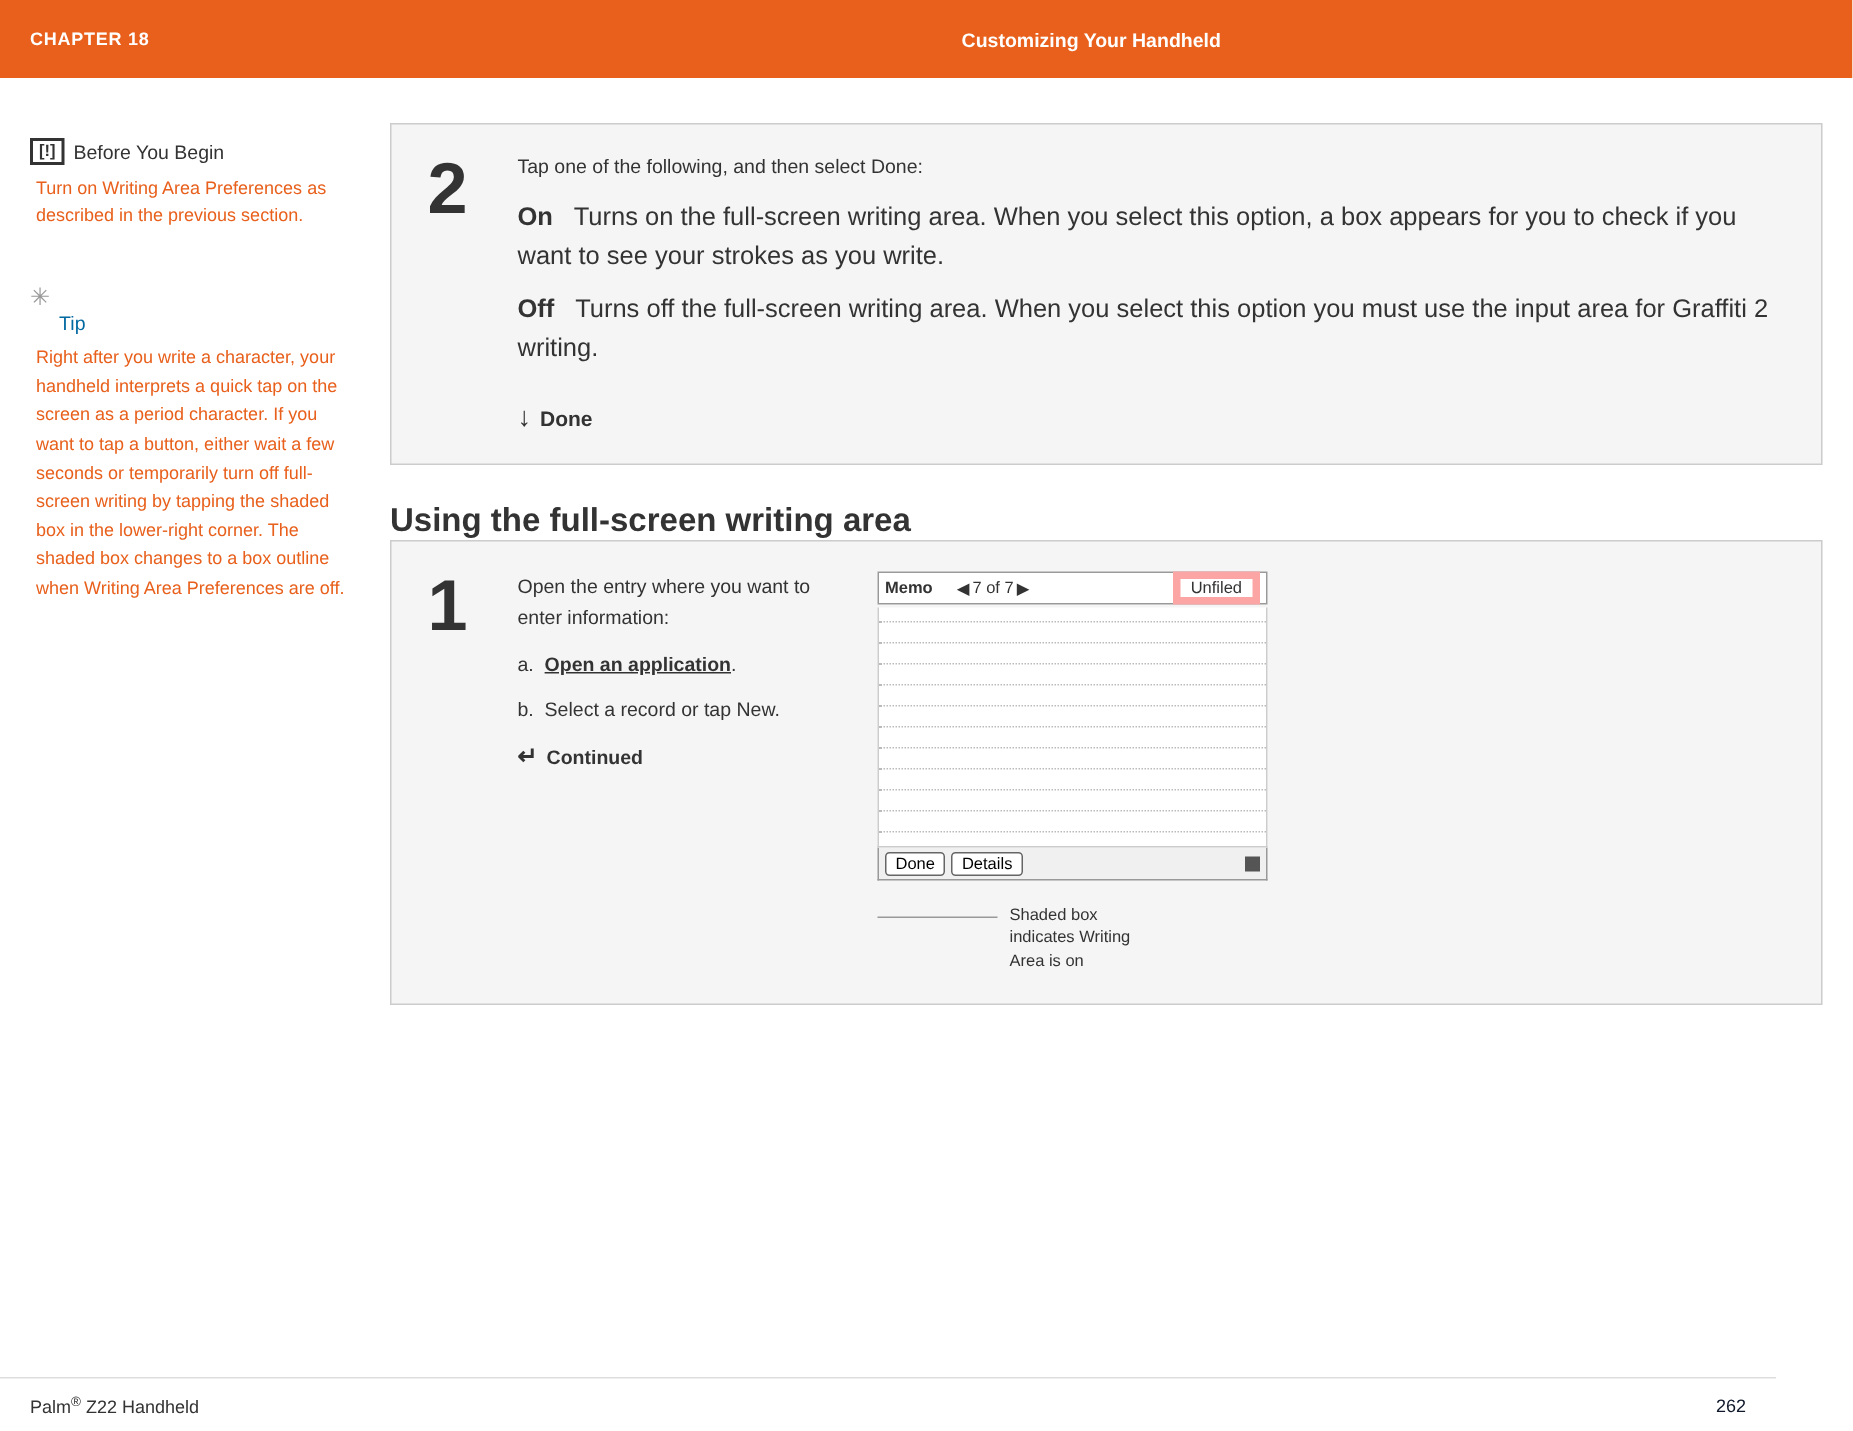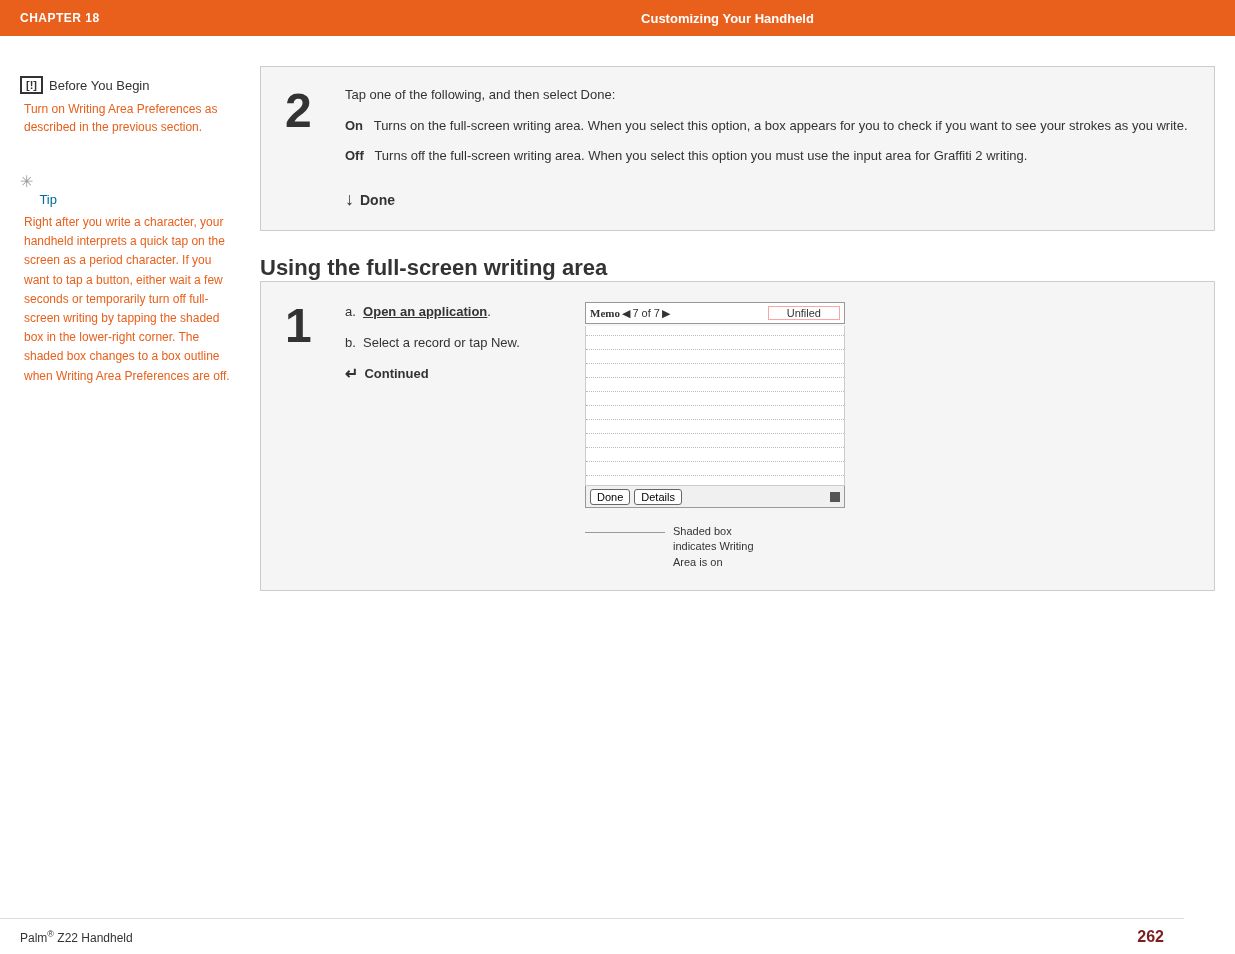--- a/index.html
+++ b/index.html
@@ -8,21 +8,21 @@
       font-size: 13px;
       background: #fff;
       color: #333;
       width: 1235px;
       min-height: 954px;
     }
 
     
     .header-bar {
       background: #e8601c;
-      height: 36px;
+      height: 52px;
       display: flex;
       align-items: center;
       padding: 0 20px;
     }
     .header-chapter {
       color: #fff;
       font-weight: bold;
       font-size: 12px;
       letter-spacing: 0.5px;
       flex: 0 0 220px;
@@ -133,21 +133,21 @@
     }
 
     .step-intro {
       font-size: 13px;
       color: #333;
       margin-bottom: 14px;
     }
 
     .step-option {
       margin-bottom: 10px;
-      font-size: 13px;
+      font-size: 17px;
       line-height: 1.5;
     }
     .step-option .opt-label {
       font-weight: bold;
     }
 
     .done-btn {
       display: inline-flex;
       align-items: center;
       gap: 6px;
@@ -230,31 +230,30 @@
 
     .memo-nav {
       display: flex;
       align-items: center;
       gap: 2px;
       font-size: 11px;
     }
     .memo-label {
       font-weight: bold;
       font-size: 11px;
-      margin-right: 2px;
-      font-family: Liberation Serif, serif;
+      margin-right: 16px;
     }
     .memo-page {
       font-size: 11px;
     }
     .memo-unfiled {
       margin-left: auto;
       font-size: 11px;
-      border: 1px solid #fca5a5;
-      padding: 0 18px;
+      border: 5px solid #fca5a5;
+      padding: 0 7px;
     }
 
     .memo-lines-area {
       width: 260px;
       height: 160px;
       border: 1px solid #ccc;
       border-top: none;
       background: #fff;
       position: relative;
       overflow: hidden;
@@ -328,23 +327,22 @@
       align-items: center;
       padding: 0 20px;
       border-top: 1px solid #ddd;
     }
     .footer-left {
       font-size: 12px;
       color: #333;
     }
     .footer-right {
       margin-left: auto;
-      font-size: 16px;
-      color: #7f1d1d;
-      font-weight: bold;
+      font-size: 12px;
+      color: #0f172a;
     }
     sup {
       font-size: 9px;
     }
   </style>
 </head>
 <body>
 
 <div class="header-bar">
   <span class="header-chapter">CHAPTER 18</span>
@@ -398,20 +396,21 @@
     </div>
 
     <div class="section-heading">Using the full-screen writing area</div>
 
     <div class="step-box">
       <div class="step-number">1</div>
 
       <div class="step1-inner">
 
         <div class="step1-text">
+          <p>Open the entry where you want to enter information:</p>
 
           <p>
             a.&nbsp;&nbsp;<span class="link-text">Open an application</span>.
           </p>
 
           <p>
             b.&nbsp;&nbsp;<span>Select a record or tap New.</span>
           </p>
 
           <div class="continued">

